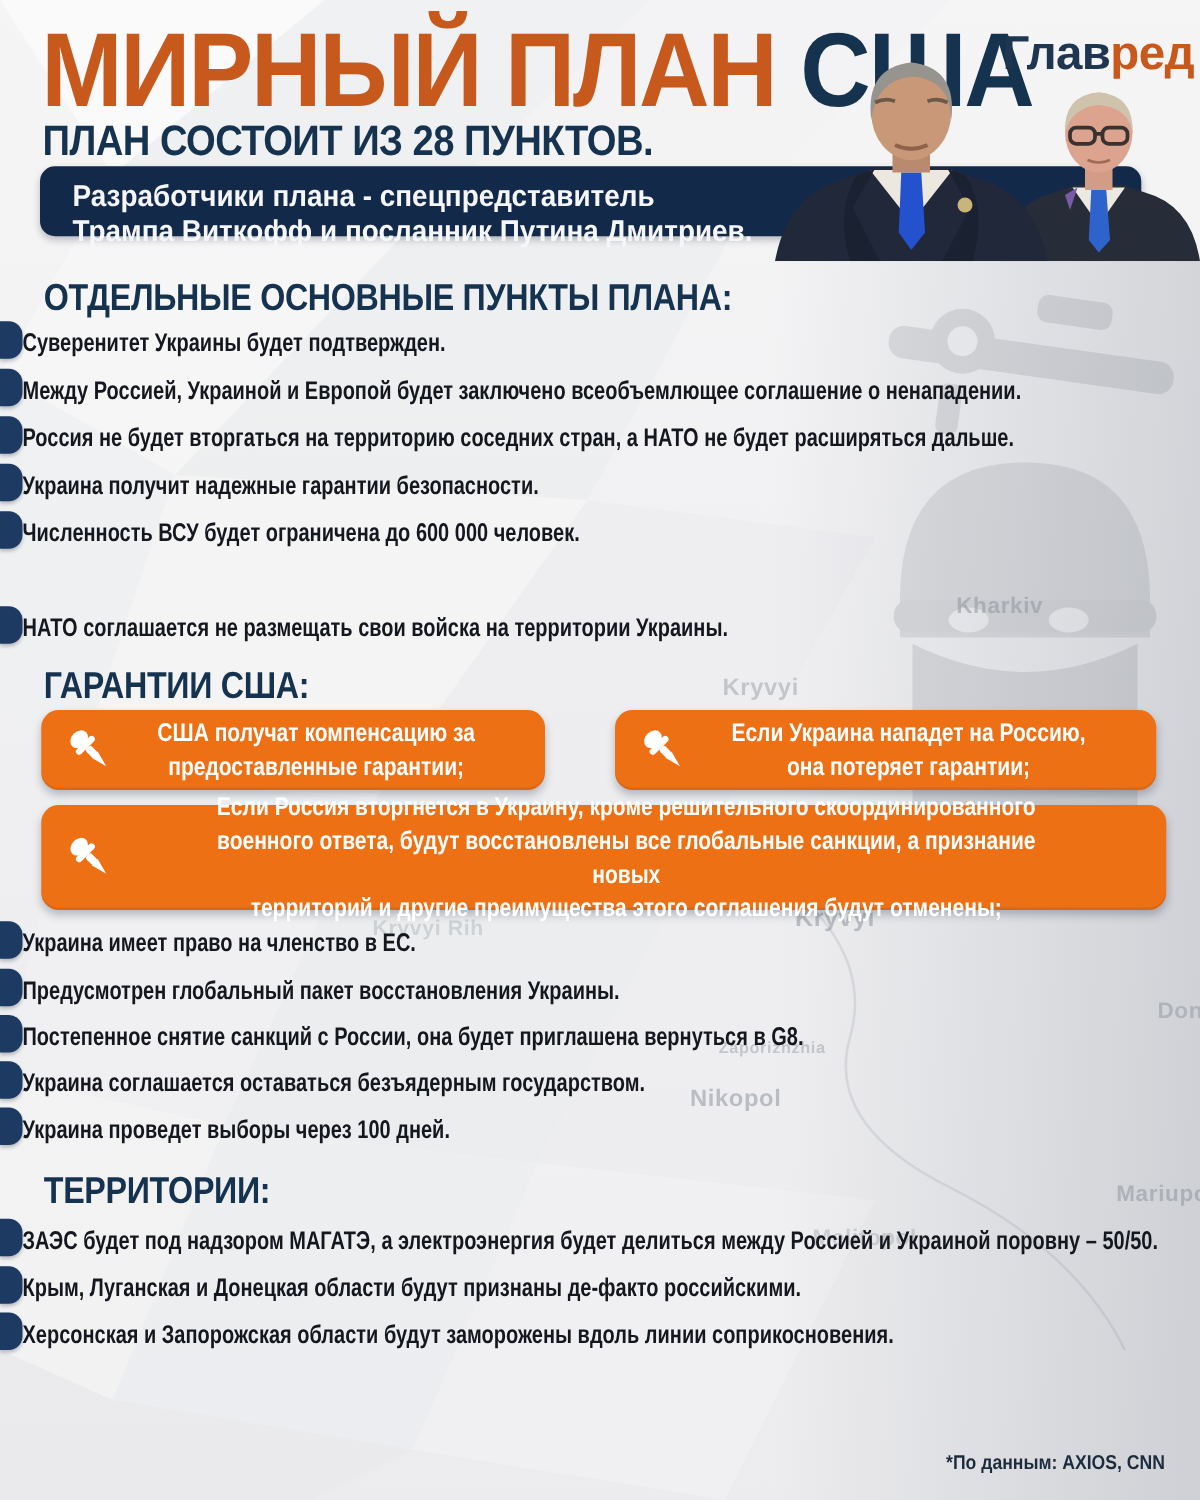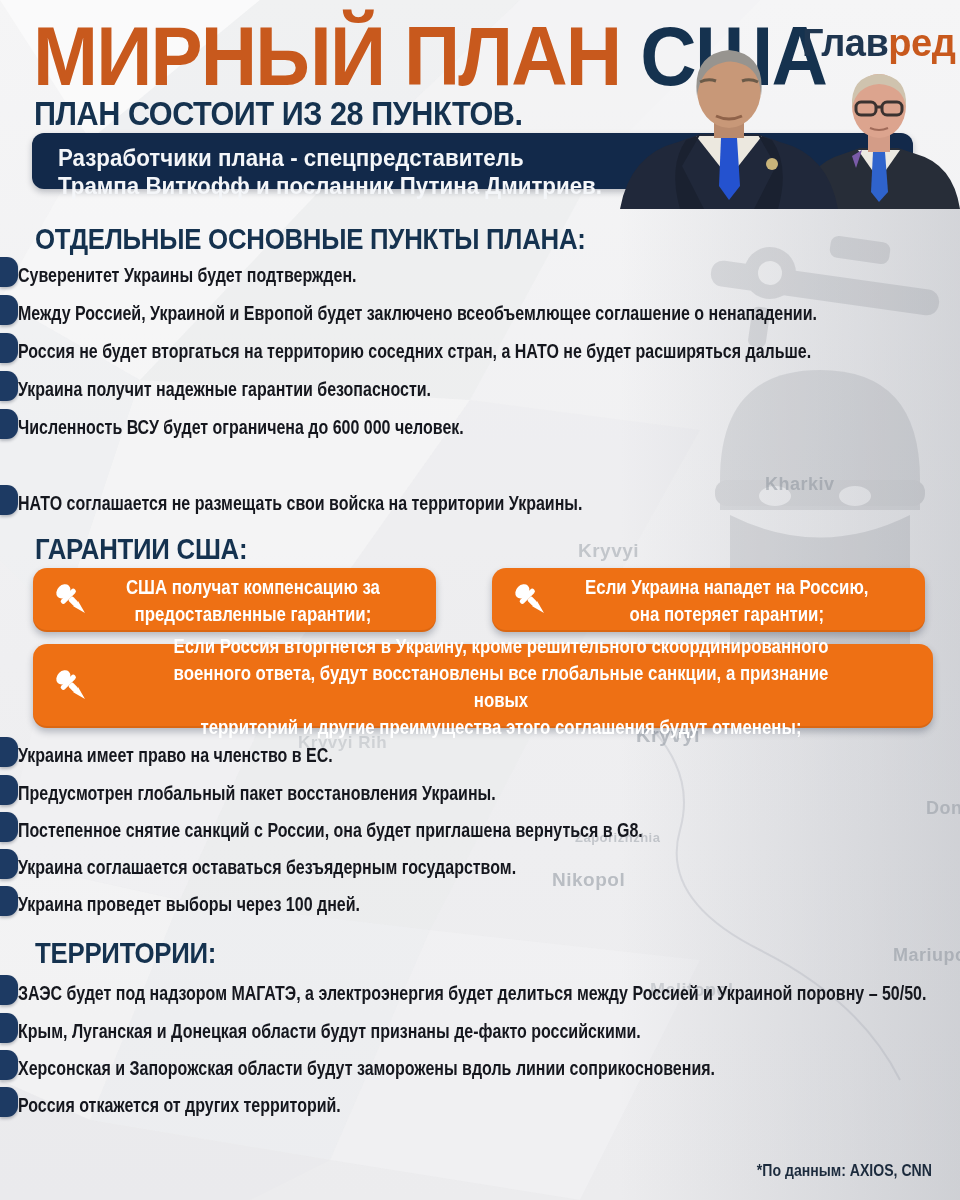--- a/index.html
+++ b/index.html
@@ -202,16 +202,15 @@
   <div class="item nw" style="top:741px"><span class="pill"></span><span class="itxt">Украина имеет право на членство в ЕС.</span></div>
   <div class="item nw" style="top:779px"><span class="pill"></span><span class="itxt">Предусмотрен глобальный пакет восстановления Украины.</span></div>
   <div class="item nw" style="top:816px"><span class="pill"></span><span class="itxt">Постепенное снятие санкций с России, она будет приглашена вернуться в G8.</span></div>
   <div class="item nw" style="top:853px"><span class="pill"></span><span class="itxt">Украина соглашается оставаться безъядерным государством.</span></div>
   <div class="item nw" style="top:890px"><span class="pill"></span><span class="itxt">Украина проведет выборы через 100 дней.</span></div>
 
   <div class="sec-head" style="top:936px"><span>ТЕРРИТОРИИ:</span></div>
   <div class="item nw" style="top:979px"><span class="pill"></span><span class="itxt">ЗАЭС будет под надзором МАГАТЭ, а электроэнергия будет делиться между Россией и Украиной поровну – 50/50.</span></div>
   <div class="item nw" style="top:1017px"><span class="pill"></span><span class="itxt">Крым, Луганская и Донецкая области будут признаны де-факто российскими.</span></div>
   <div class="item nw" style="top:1054px"><span class="pill"></span><span class="itxt">Херсонская и Запорожская области будут заморожены вдоль линии соприкосновения.</span></div>
-  <div class="item nw" style="top:1091px"><span class="pill"></span><span class="itxt">Россия откажется от других территорий.</span></div>
 
   <div class="footer"><span>*По данным: AXIOS, CNN</span></div>
 </div>
 
 </body></html>

